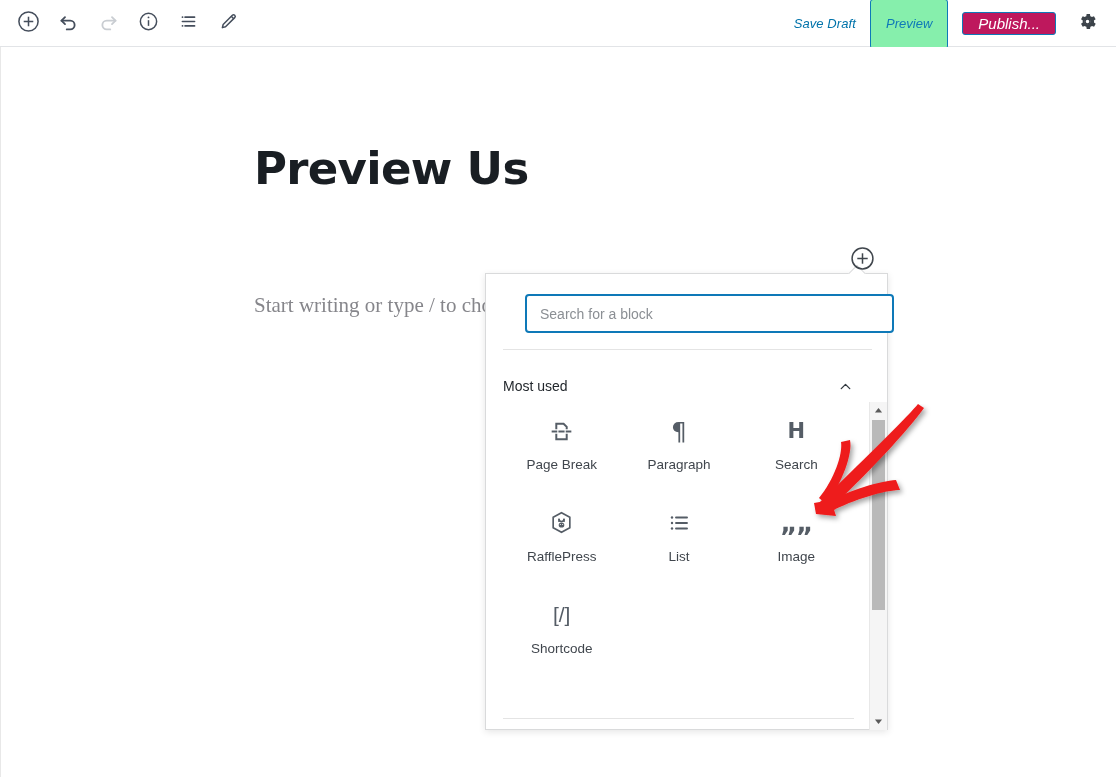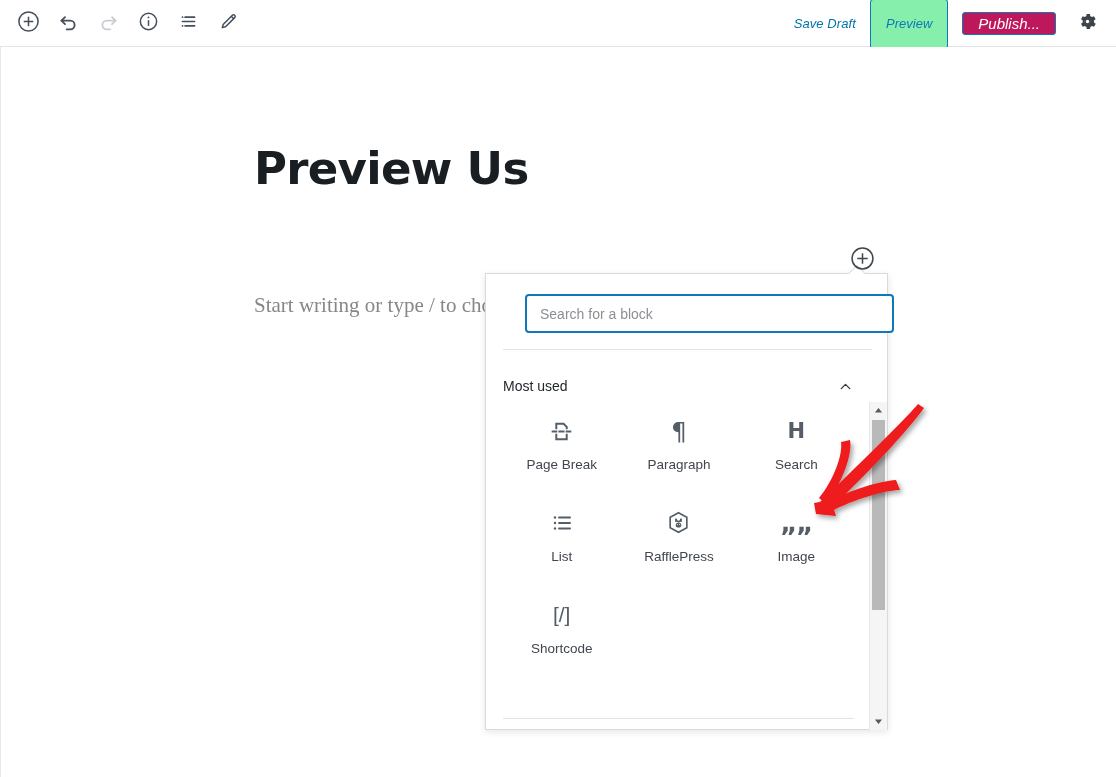--- a/index.html
+++ b/index.html
@@ -458,48 +458,48 @@
 
         <div class="block-item">
           <span class="block-icon">
             <span class="block-icon-glyph" style="font-size:21px;font-weight:bold;">H</span>
           </span>
           <span class="block-label">Search</span>
         </div>
 
         <div class="block-item">
           <span class="block-icon">
+            <svg width="25" height="25" viewBox="0 0 24 24" fill="none">
+              <path d="M12 2.6 L20 7 V17 L12 21.4 L4 17 V7 Z" stroke="#555d66" stroke-width="1.6" fill="none"></path>
+              <path d="M9.6 8.4 C9.6 10.2 10.5 11 12 11 C13.5 11 14.4 10.2 14.4 8.4" stroke="#555d66" stroke-width="1.5" fill="none"></path>
+              <path d="M9.6 8.4 L9.6 11.6 M14.4 8.4 L14.4 11.6" stroke="#555d66" stroke-width="1.5"></path>
+              <ellipse cx="12" cy="14.4" rx="2.7" ry="2.5" fill="#555d66"></ellipse>
+              <circle cx="10.9" cy="13.9" r=".55" fill="#ffffff"></circle>
+              <circle cx="13.1" cy="13.9" r=".55" fill="#ffffff"></circle>
+            </svg>
+          </span>
+          <span class="block-label">RafflePress</span>
+        </div>
+
+        <div class="block-item">
+          <span class="block-icon">
             <svg width="24" height="24" viewBox="0 0 24 24" fill="none" stroke="#555d66" stroke-width="1.9" stroke-linecap="round">
               <line x1="9" y1="6.5" x2="20" y2="6.5"></line>
               <line x1="9" y1="12" x2="20" y2="12"></line>
               <line x1="9" y1="17.5" x2="20" y2="17.5"></line>
               <circle cx="5" cy="6.5" r="1.2" fill="#555d66" stroke="none"></circle>
               <circle cx="5" cy="12" r="1.2" fill="#555d66" stroke="none"></circle>
               <circle cx="5" cy="17.5" r="1.2" fill="#555d66" stroke="none"></circle>
             </svg>
           </span>
           <span class="block-label">List</span>
         </div>
 
         <div class="block-item">
           <span class="block-icon">
-            <svg width="25" height="25" viewBox="0 0 24 24" fill="none">
-              <path d="M12 2.6 L20 7 V17 L12 21.4 L4 17 V7 Z" stroke="#555d66" stroke-width="1.6" fill="none"></path>
-              <path d="M9.6 8.4 C9.6 10.2 10.5 11 12 11 C13.5 11 14.4 10.2 14.4 8.4" stroke="#555d66" stroke-width="1.5" fill="none"></path>
-              <path d="M9.6 8.4 L9.6 11.6 M14.4 8.4 L14.4 11.6" stroke="#555d66" stroke-width="1.5"></path>
-              <ellipse cx="12" cy="14.4" rx="2.7" ry="2.5" fill="#555d66"></ellipse>
-              <circle cx="10.9" cy="13.9" r=".55" fill="#ffffff"></circle>
-              <circle cx="13.1" cy="13.9" r=".55" fill="#ffffff"></circle>
-            </svg>
-          </span>
-          <span class="block-label">RafflePress</span>
-        </div>
-
-        <div class="block-item">
-          <span class="block-icon">
             <span class="block-icon-glyph" style="font-size:26px;font-weight:bold;letter-spacing:-1px;">„„</span>
           </span>
           <span class="block-label">Image</span>
         </div>
 
         <div class="block-item">
           <span class="block-icon">
             <span class="block-icon-glyph" style="font-size:21px;font-family:'Liberation Sans',sans-serif;">[/]</span>
           </span>
           <span class="block-label">Shortcode</span>

